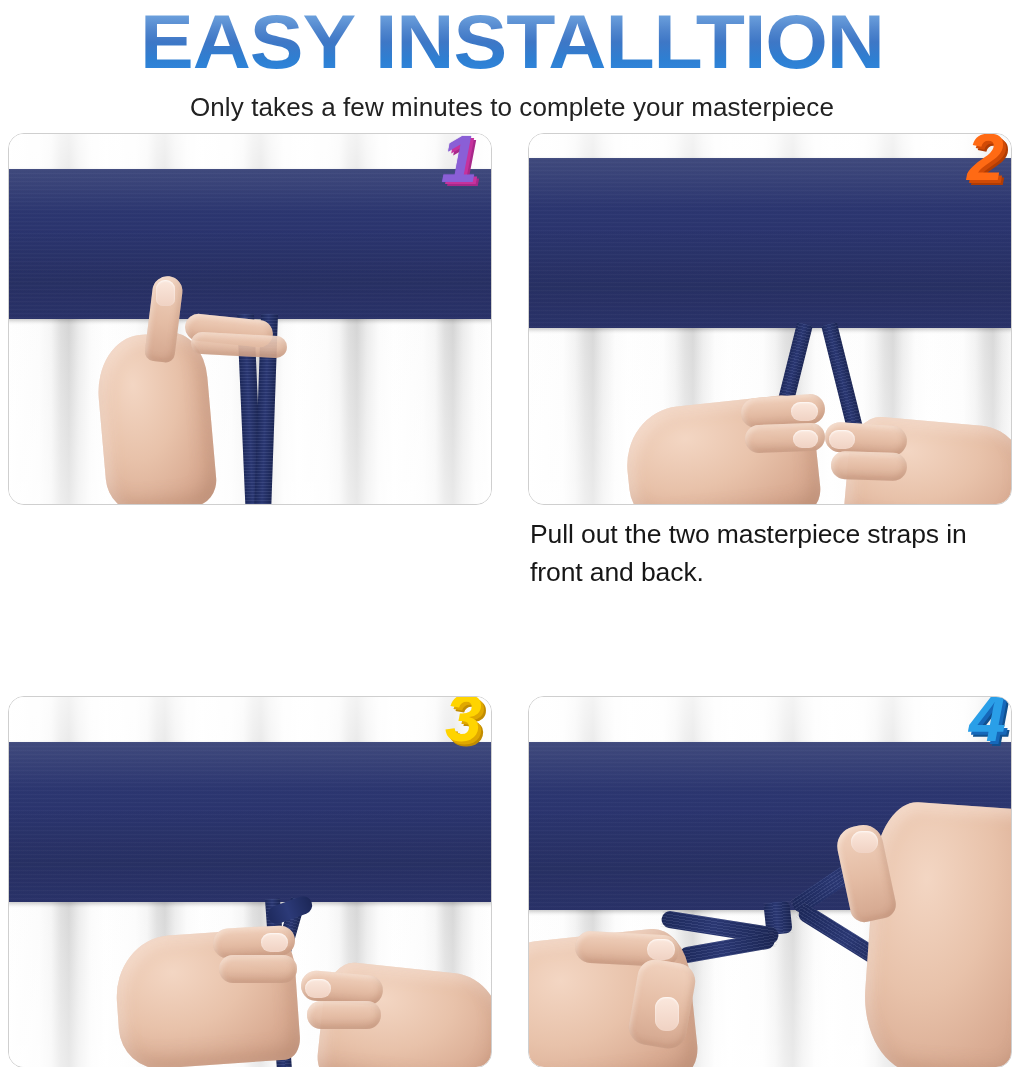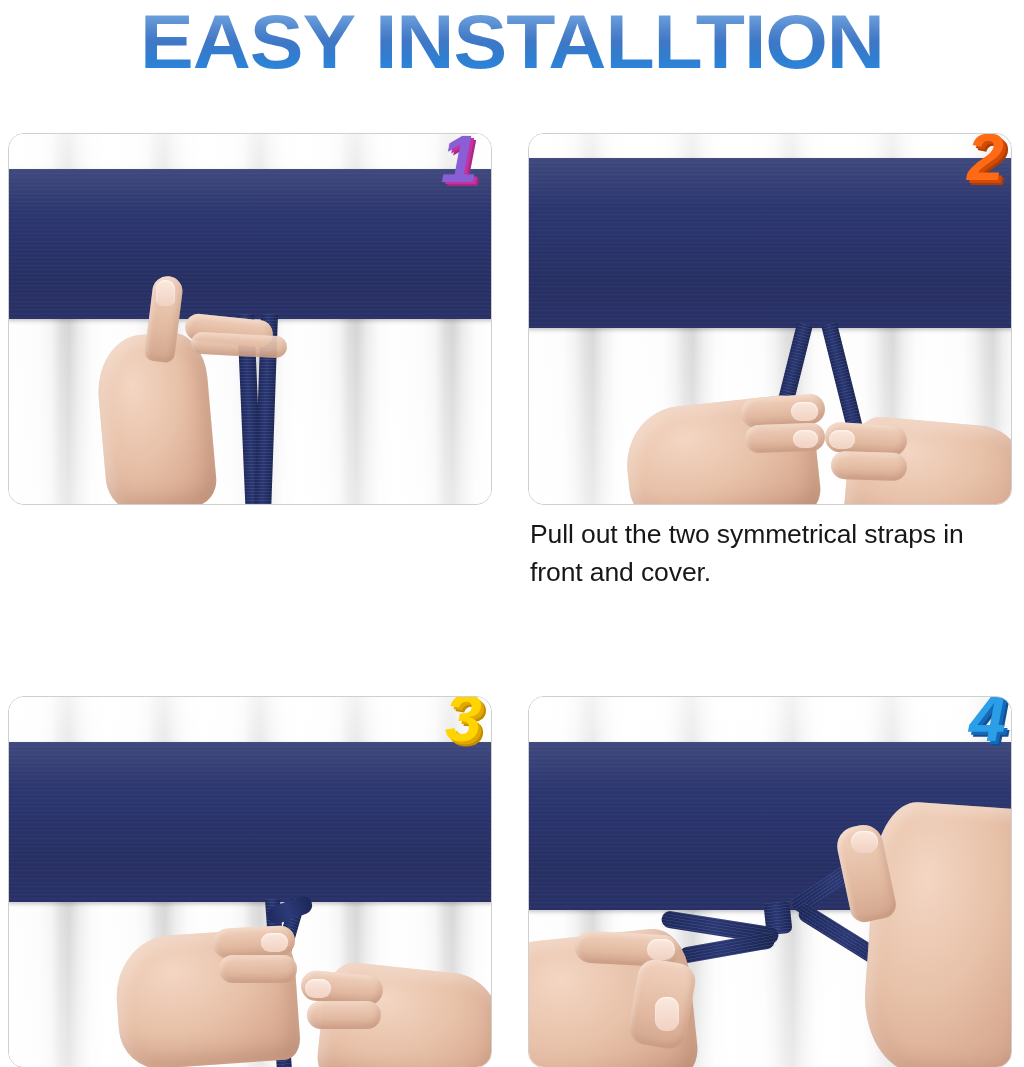--- a/index.html
+++ b/index.html
@@ -188,20 +188,21 @@
     color: #171717;
     letter-spacing: -0.1px;
   }
   .row2 .photo { height: 372px; }
 </style>
 </head>
 <body>
 
 <div class="header">
   <h1 class="title">EASY INSTALLTION</h1>
+  <p class="subtitle">Only takes a few minutes to complete your masterpiece</p>
 </div>
 
 <div class="grid">
 
   <div class="step">
     <div class="photo">
       <div class="slats"></div>
       <div class="slats-sheen"></div>
 
       <div class="rail" style="top:35px; height:150px;"></div>
@@ -235,21 +236,21 @@
       <div class="finger" style="left:216px; top:290px; width:80px; height:28px; border-radius:14px; transform:rotate(-2deg); opacity:.95;"></div>
       <div class="nail" style="left:264px; top:296px; width:25px; height:18px; border-radius:9px;"></div>
 
       <div class="hand" style="left:318px; top:288px; width:180px; height:112px; border-radius:30px 50px 40px 18px / 44px 56px 40px 24px; transform:rotate(5deg);"></div>
       <div class="finger" style="left:296px; top:290px; width:82px; height:30px; border-radius:15px; transform:rotate(4deg);"></div>
       <div class="nail" style="left:300px; top:296px; width:26px; height:19px; border-radius:10px;"></div>
       <div class="finger" style="left:302px; top:318px; width:76px; height:28px; border-radius:14px; transform:rotate(2deg); opacity:.95;"></div>
 
       <span class="num num-2" style="position:absolute; top:-10px; left:438px;">2</span>
     </div>
-    <div class="caption">Pull out the two symmetrical straps in front and cover.</div>
+    <div class="caption">Pull out the two masterpiece straps in front and back.</div>
   </div>
 
   <div class="step row2" style="margin-top:105px;">
     <div class="photo">
       <div class="slats"></div>
       <div class="slats-sheen"></div>
 
       <div class="rail" style="top:45px; height:160px;"></div>
 
       <div class="strap sheen" style="left:256px; top:202px; width:15px; height:170px; transform:rotate(-4deg); transform-origin: top center;"></div>

